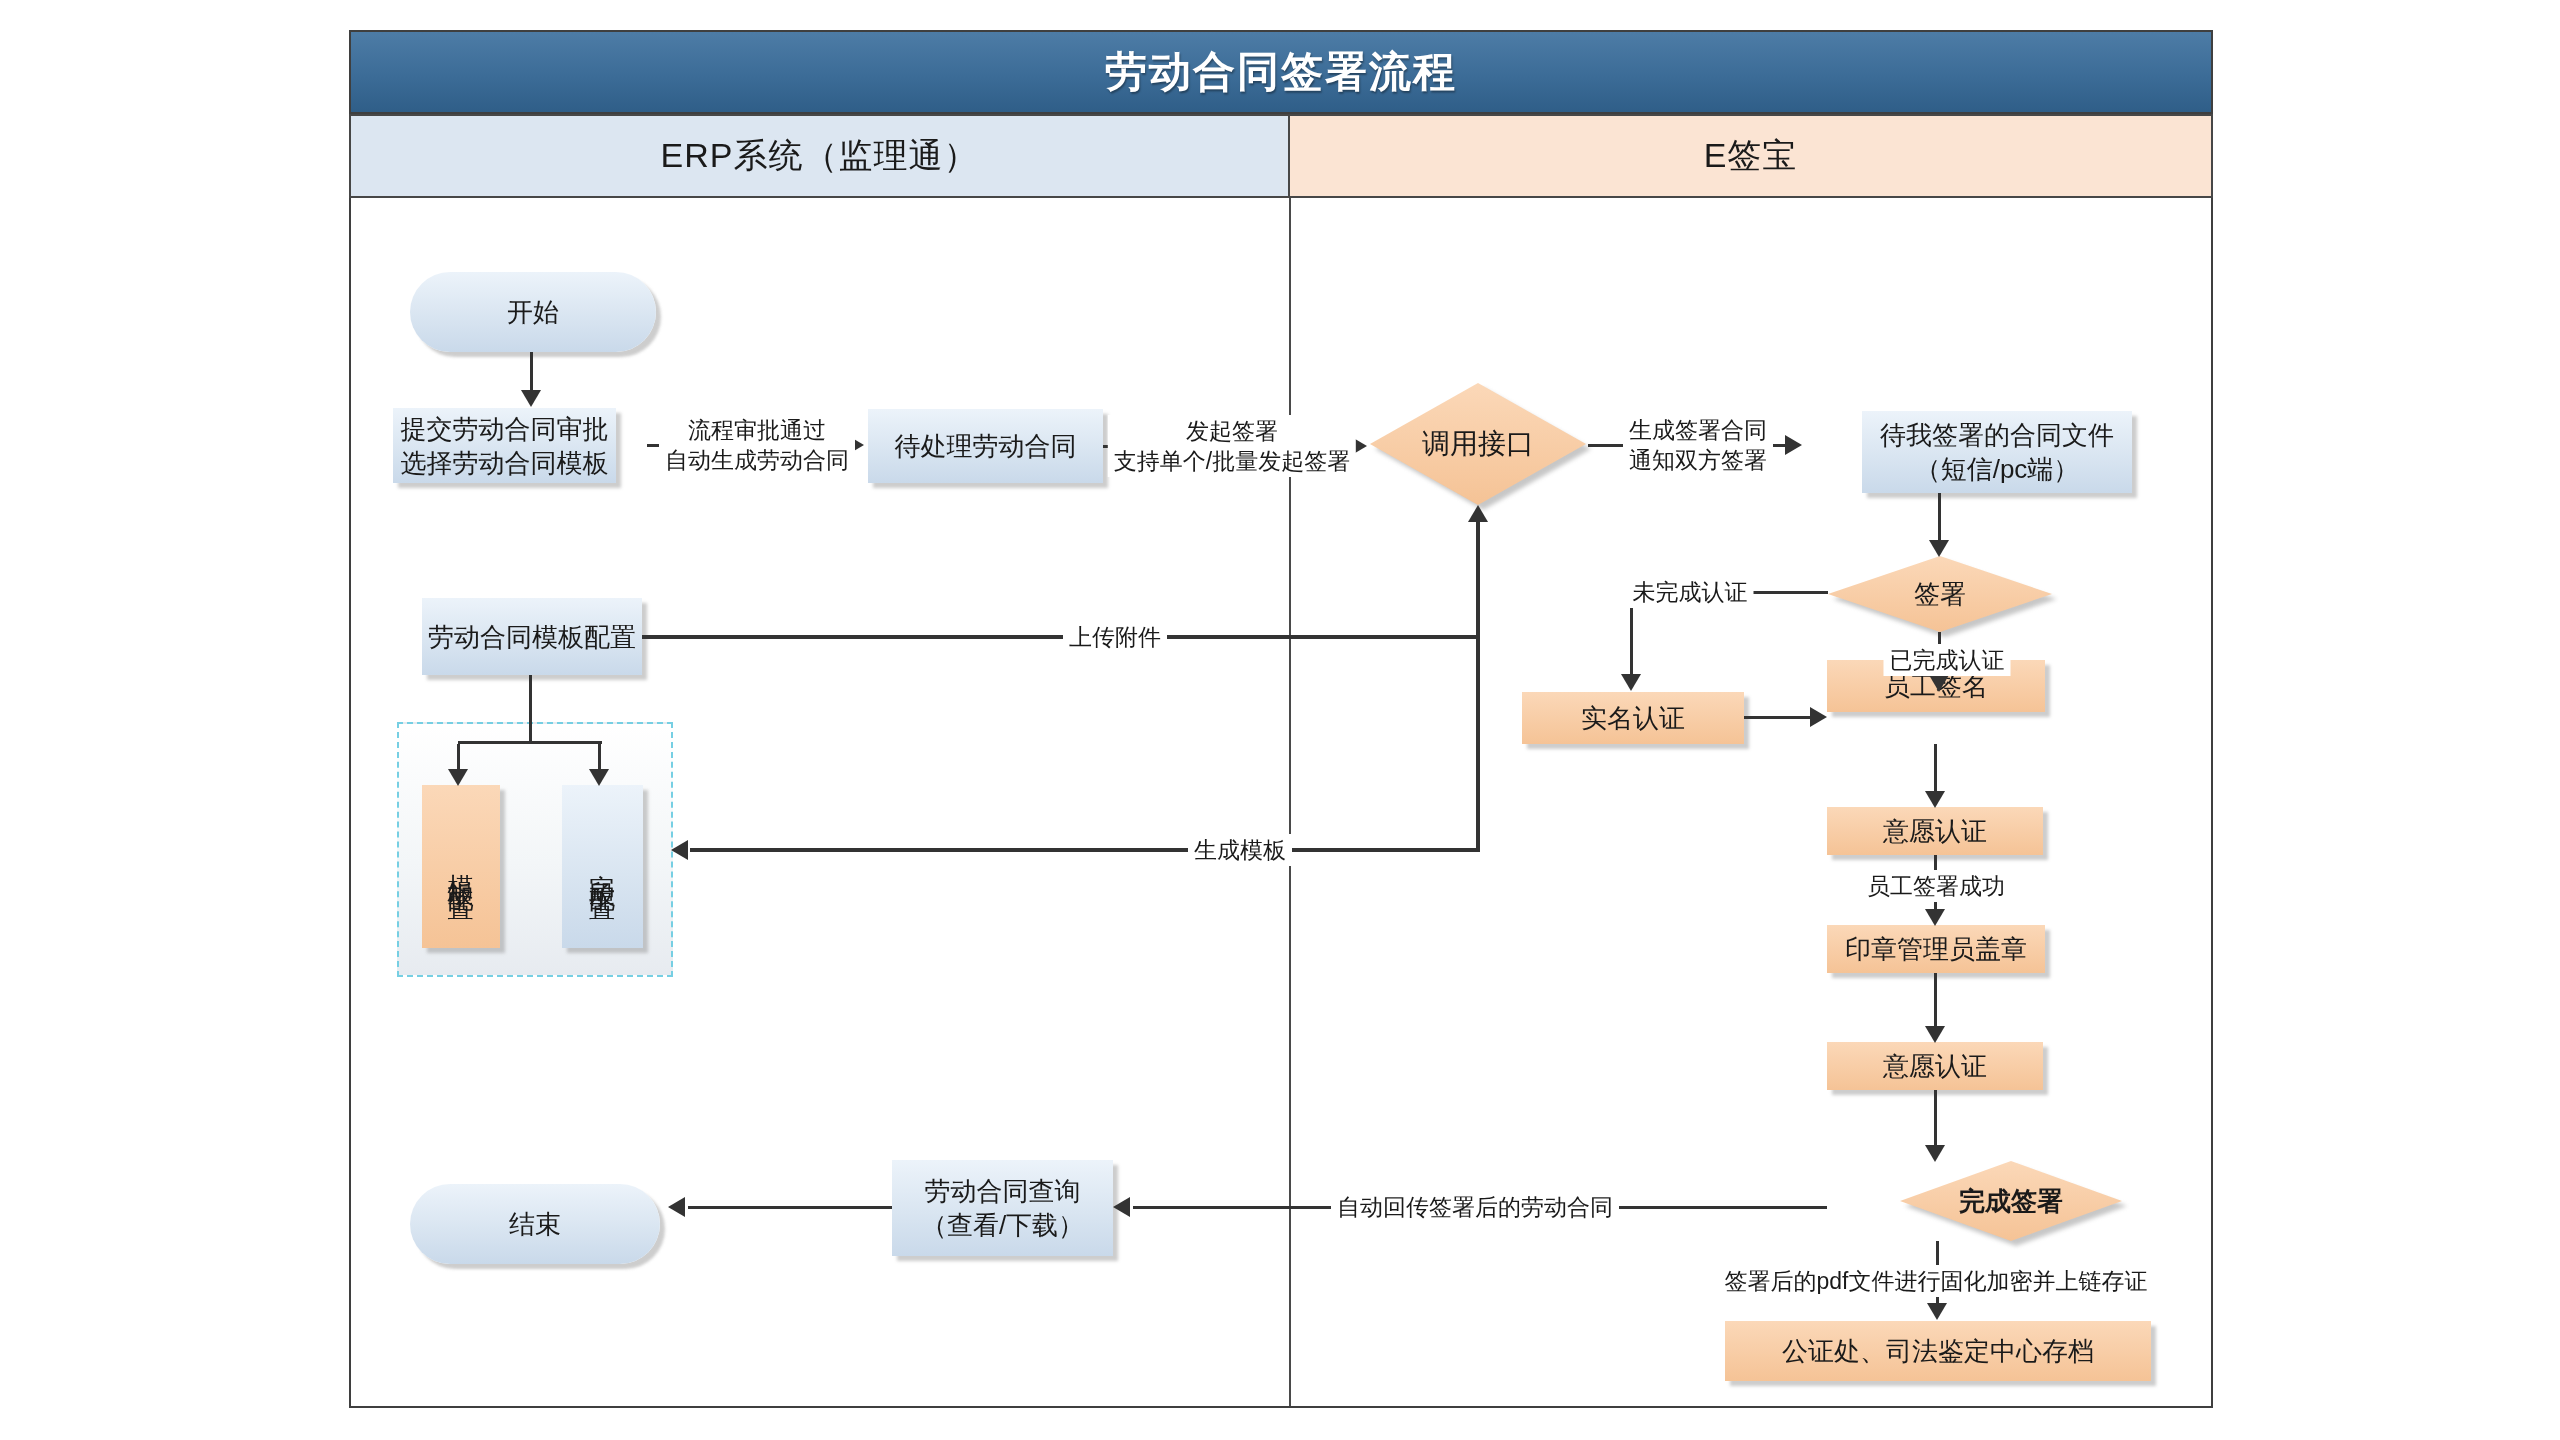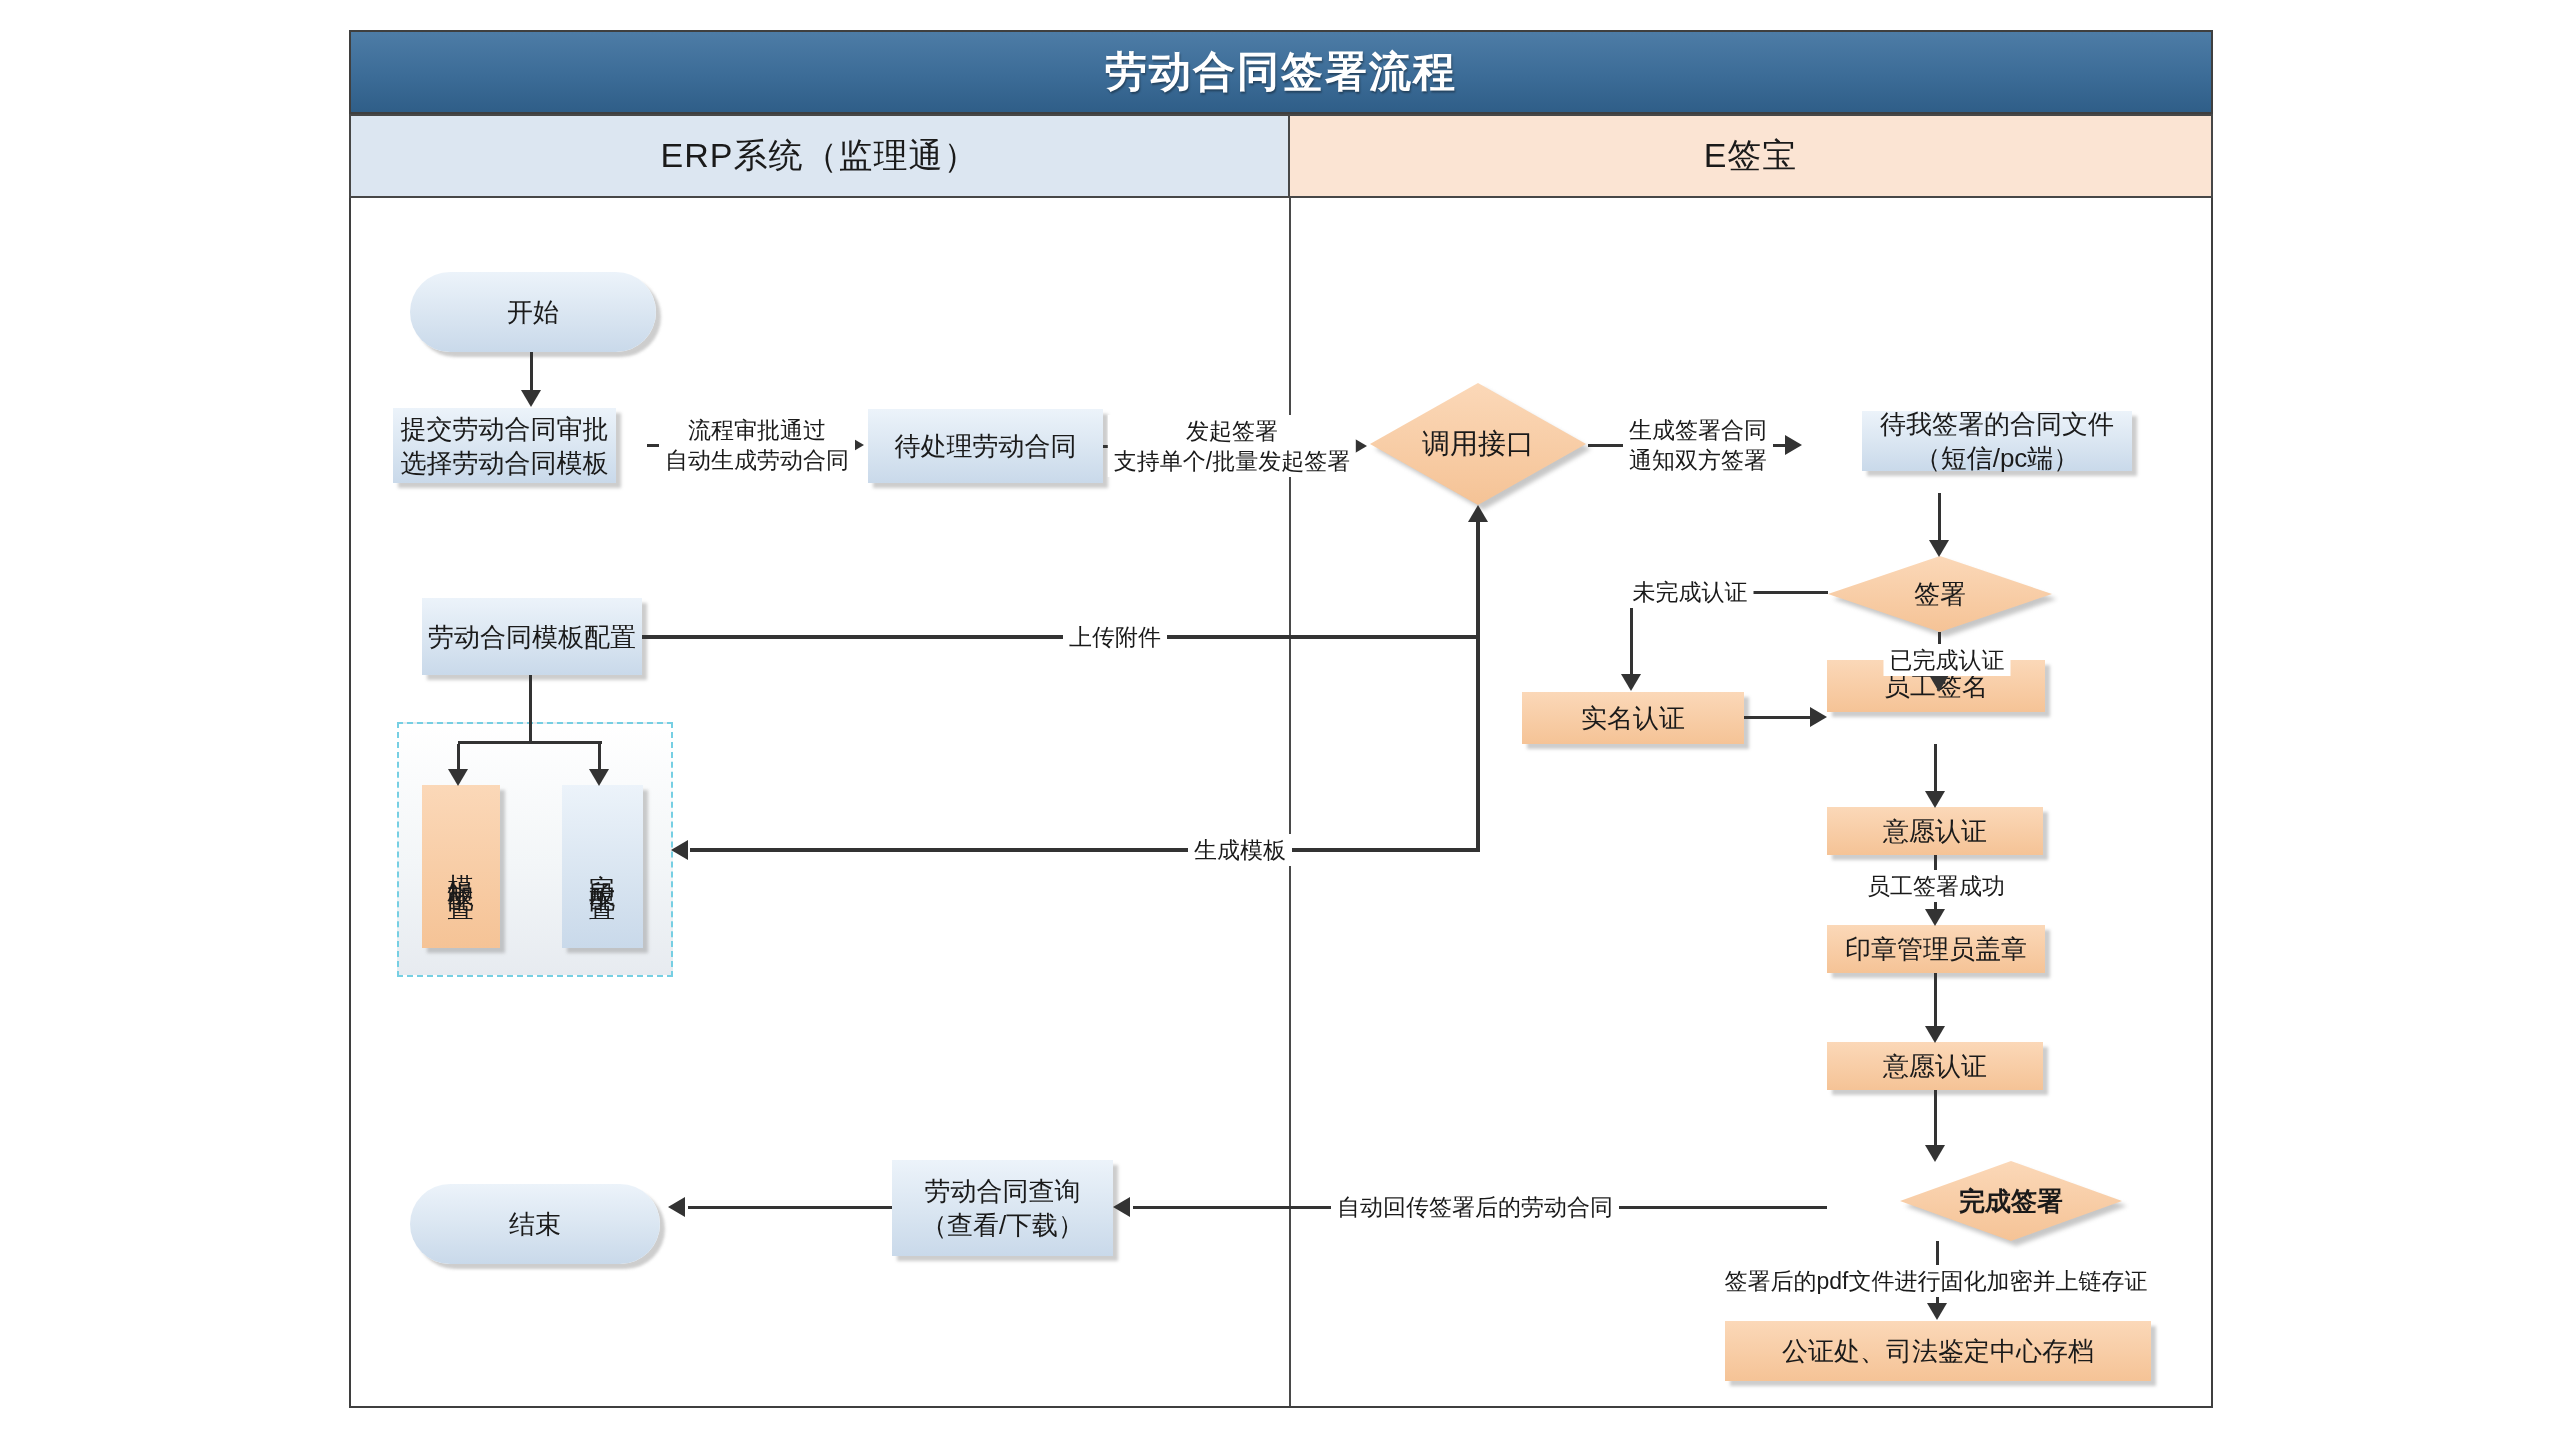--- a/index.html
+++ b/index.html
@@ -83,21 +83,21 @@
 </div>
 <div class="abs node blue pill" style="left:410px;top:1168px;width:250px;height:80px;margin-top:16px;">
   <span>结束</span>
 </div>
 
 <div class="abs dwrap" style="left:1370px;top:383px;width:216px;height:122px;">
   <div class="diamond">
       <span>调用接口</span>
     </div>
 </div>
-<div class="abs node blue" style="left:1862px;top:411px;width:270px;height:60px;">
+<div class="abs node blue" style="left:1862px;top:411px;width:270px;height:82px;">
   <span>待我签署的合同文件
 （短信/pc端）</span>
 </div>
 <div class="abs dwrap" style="left:1828px;top:556px;width:224px;height:76px;">
   <div class="diamond" style="font-size:26px;">
       <span>签署</span>
     </div>
 </div>
 <div class="abs node orange" style="left:1522px;top:692px;width:222px;height:52px;text-align:right;">
   <span>实名认证</span>

